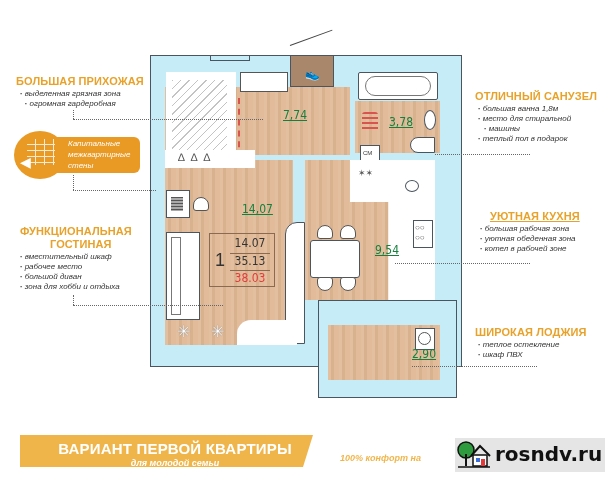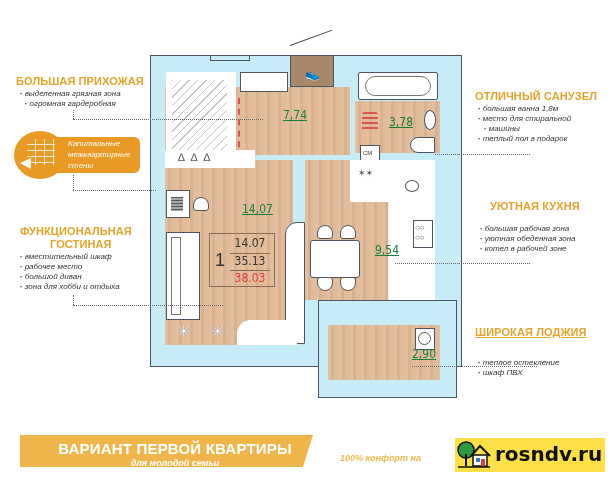--- a/index.html
+++ b/index.html
@@ -141,45 +141,45 @@
   <ul class="callout-list" style="left:478px;top:104px;">
     <li>большая ванна 1,8м</li>
     <li>место для стиральной</li>
     <li style="padding-left:6px;">машины</li>
     <li>теплый пол в подарок</li>
   </ul>
   <div class="leader" style="left:435px;top:154px;width:95px;"></div>
 </div>
 
 <div>
-  <div class="callout-title" style="left:490px;top:200px;">УЮТНАЯ КУХНЯ</div>
+  <div class="callout-title" style="left:490px;top:210px;text-decoration:underline;">УЮТНАЯ КУХНЯ</div>
   <ul class="callout-list" style="left:480px;top:224px;">
     <li>большая рабочая зона</li>
     <li>уютная обеденная зона</li>
     <li>котел в рабочей зоне</li>
   </ul>
   <div class="leader" style="left:395px;top:263px;width:135px;"></div>
 </div>
 
 <div>
-  <div class="callout-title" style="left:475px;top:326px;text-decoration:underline;">ШИРОКАЯ ЛОДЖИЯ</div>
-  <ul class="callout-list" style="left:478px;top:340px;margin-top:18px;">
+  <div class="callout-title" style="left:475px;top:326px;">ШИРОКАЯ ЛОДЖИЯ</div>
+  <ul class="callout-list" style="left:478px;top:340px;">
     <li>теплое остекление</li>
     <li>шкаф ПВХ</li>
   </ul>
   <div class="leader" style="left:412px;top:366px;width:125px;"></div>
 </div>
 
 <div class="banner"></div>
 <div class="banner-tail"></div>
 <div class="abs" style="left:45px;top:440px;width:260px;text-align:center;font-size:15px;font-weight:bold;color:#ffffff;letter-spacing:0.2px;">ВАРИАНТ ПЕРВОЙ КВАРТИРЫ</div>
 <div class="abs" style="left:45px;top:458px;width:260px;text-align:center;font-size:9px;font-style:italic;color:#ffffff;font-weight:bold;">для молодой семьи</div>
 <div class="abs" style="left:340px;top:453px;font-size:9px;font-style:italic;font-weight:bold;color:#f0b54a;white-space:nowrap;width:110px;overflow:hidden;">100% конфорт на</div>
 
-<div class="abs" style="left:455px;top:438px;width:150px;height:34px;background:#fde047;text-align:center;">
+<div class="abs" style="left:455px;top:438px;width:150px;height:34px;background:#e5e5e5;text-align:center;">
   <div class="abs" style="left:2px;top:2px;width:34px;height:28px;">
     <svg width="34" height="28" viewBox="0 0 34 28">
       <circle cx="9" cy="10" r="8" fill="#2e9c3e" stroke="#111" stroke-width="1.5"></circle>
       <line x1="9" y1="14" x2="9" y2="26" stroke="#111" stroke-width="2"></line>
       <polyline points="14,16 23,6 33,16" fill="none" stroke="#111" stroke-width="2"></polyline>
       <rect x="16" y="15" width="14" height="11" fill="#fff" stroke="#111" stroke-width="1.5"></rect>
       <rect x="19" y="18" width="4" height="4" fill="#3a6fd8"></rect>
       <rect x="24" y="19" width="4" height="7" fill="#e23b3b"></rect>
       <line x1="1" y1="27" x2="33" y2="27" stroke="#111" stroke-width="1.5"></line>
     </svg>

